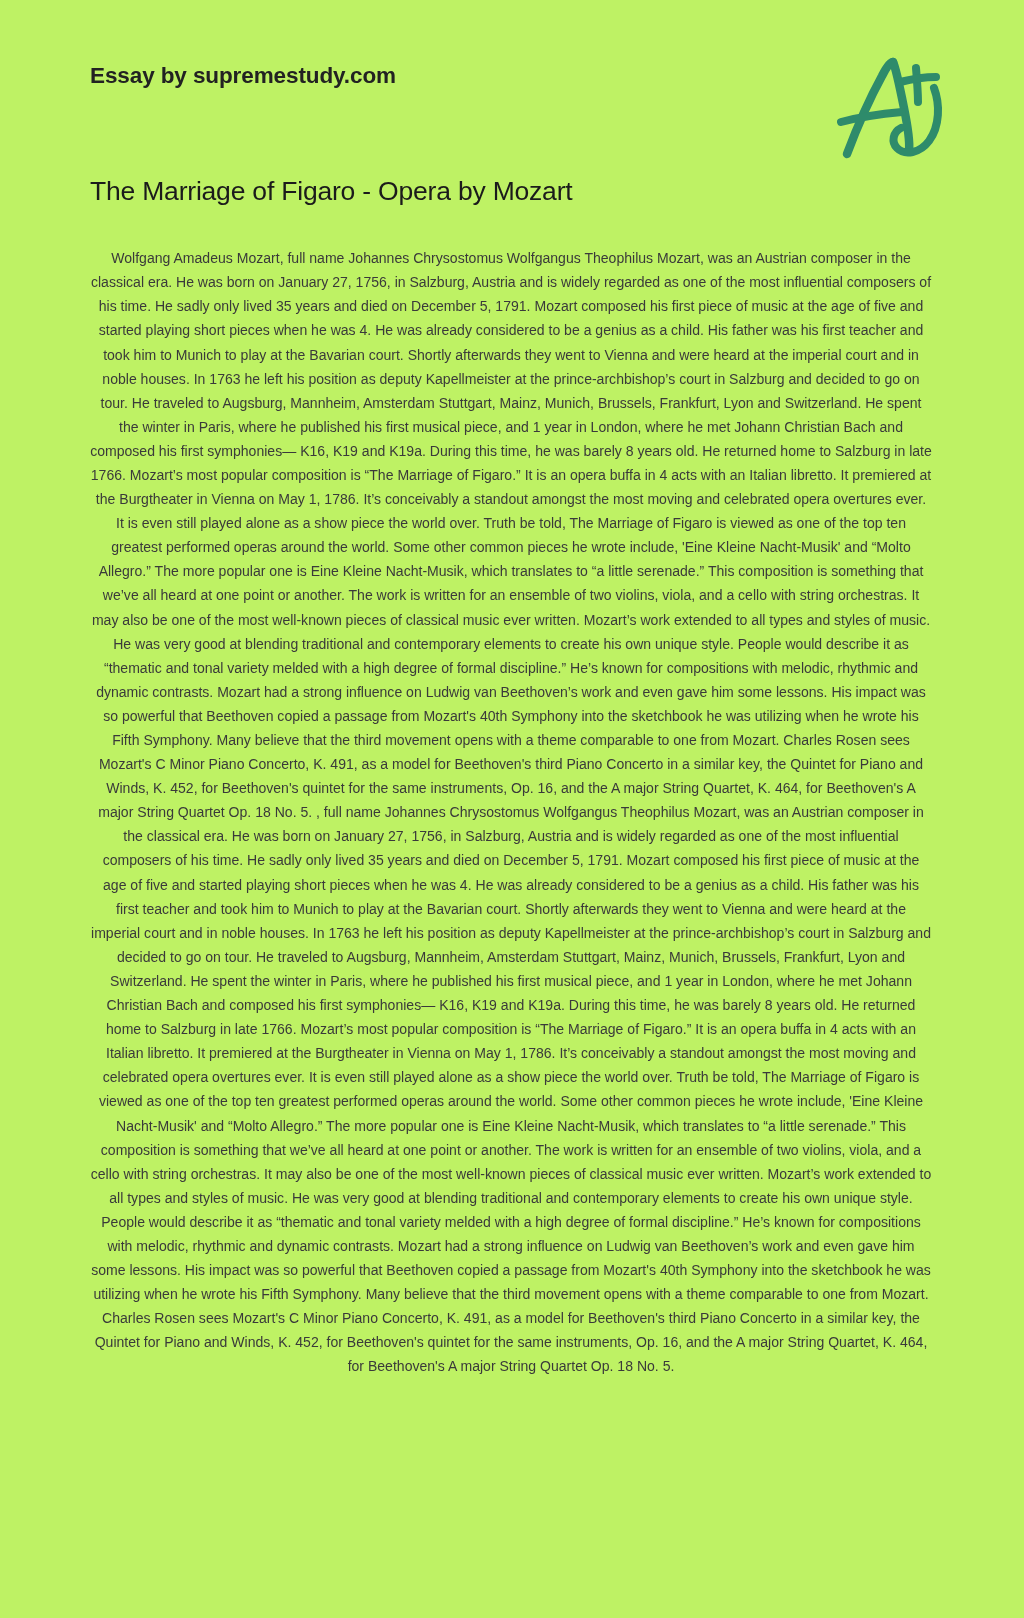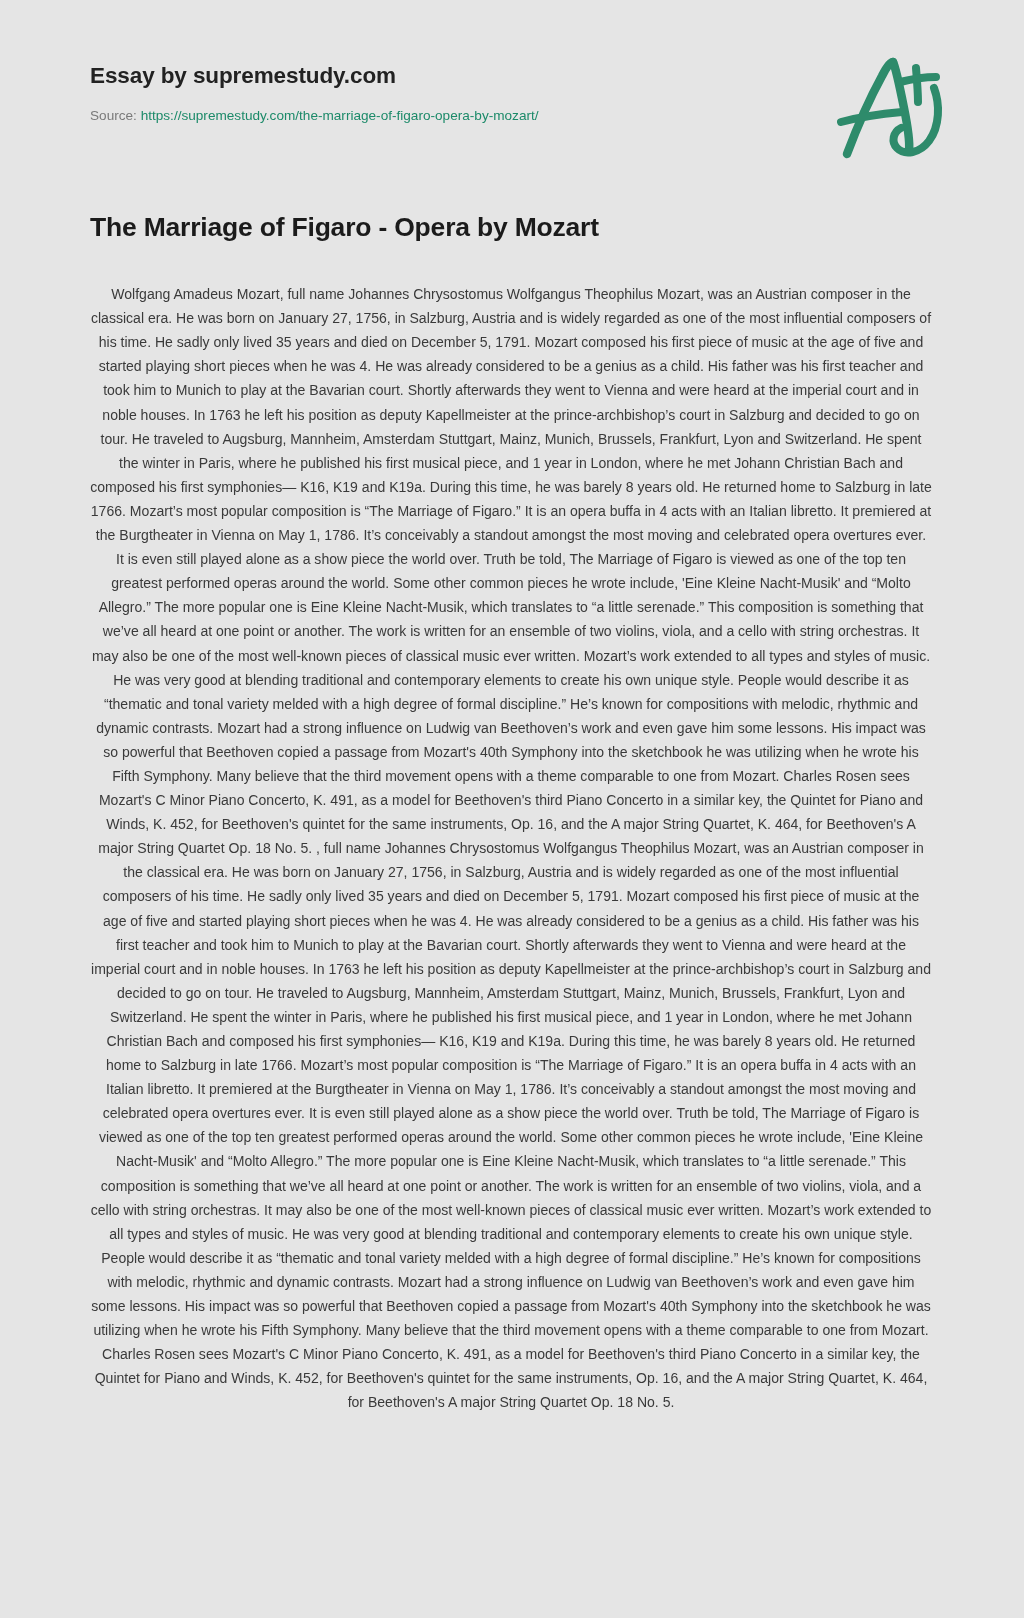--- a/index.html
+++ b/index.html
@@ -10,21 +10,21 @@
   body {
     width: 1024px;
     min-height: 1618px;
     font-family: "Liberation Sans", sans-serif;
     -webkit-font-smoothing: antialiased;
   }
   .page {
     position: relative;
     width: 1024px;
     min-height: 1618px;
-    background: #e5e5e5;
+    background: #bef264;
     box-sizing: border-box;
     padding: 0;
   }
 
   
   .header {
     position: relative;
     padding: 62px 90px 0 90px;
     box-sizing: border-box;
   }
@@ -61,21 +61,21 @@
     display: block;
   }
 
   
   .article {
     padding: 0 90px 40px 90px;
     box-sizing: border-box;
   }
   .doc-title {
     font-size: 26.5px;
-    font-weight: bold;
+    font-weight: normal;
     color: #1b1b1b;
     line-height: 1.25;
     letter-spacing: -0.2px;
     margin: 0;
     padding-top: 86px;
   }
   .body-text {
     margin: 0;
     padding-top: 38px;
     width: 842px;
@@ -88,24 +88,20 @@
 </style>
 </head>
 <body>
 
 <div class="page">
 
   <div class="header">
 
     <h1 class="site-title">Essay by supremestudy.com</h1>
 
-    <div class="source-line">
-      <span class="source-label">Source:</span>
-      <a class="source-url" href="#">https://supremestudy.com/the-marriage-of-figaro-opera-by-mozart/</a>
-    </div>
 
     <svg class="logo" viewBox="0 0 132 116" aria-hidden="true">
       <g fill="none" stroke="#2e8b6b" stroke-linecap="round" stroke-linejoin="round">
 
         <path d="M17 106 C 26 82, 40 50, 52 28 C 56 20, 60 14, 63 14" stroke-width="8.5"></path>
 
         <path d="M63 14 C 66 20, 70 40, 74 60 C 78 80, 80 94, 79 102" stroke-width="8.5"></path>
 
         <path d="M11 74 C 26 70, 50 66, 72 64" stroke-width="8"></path>
 

